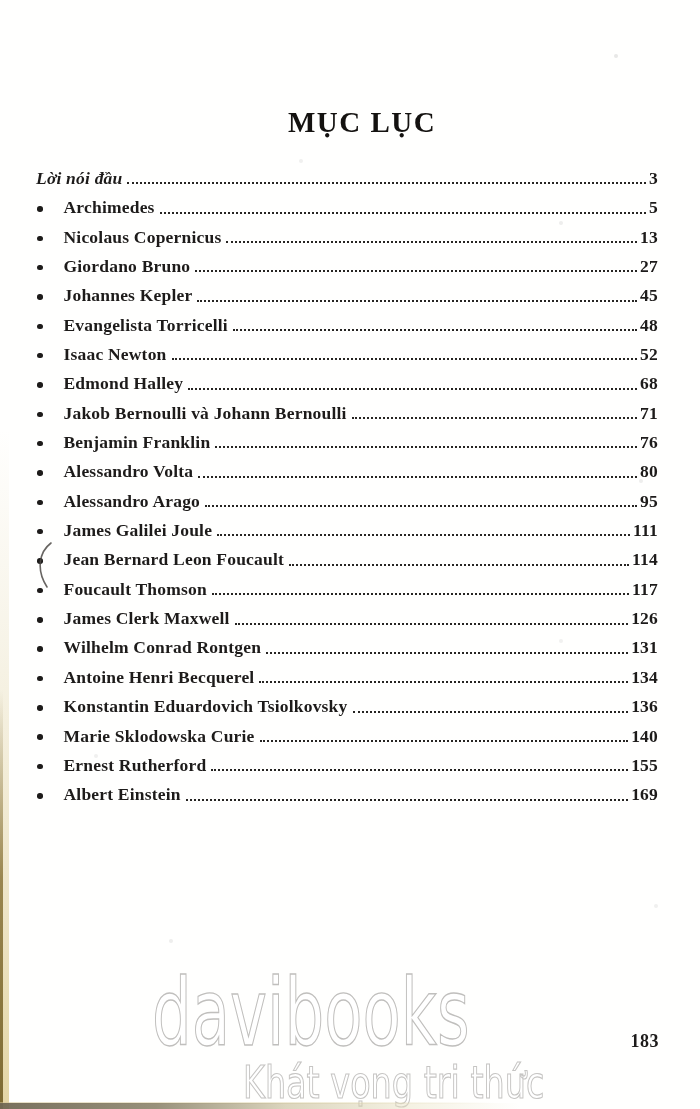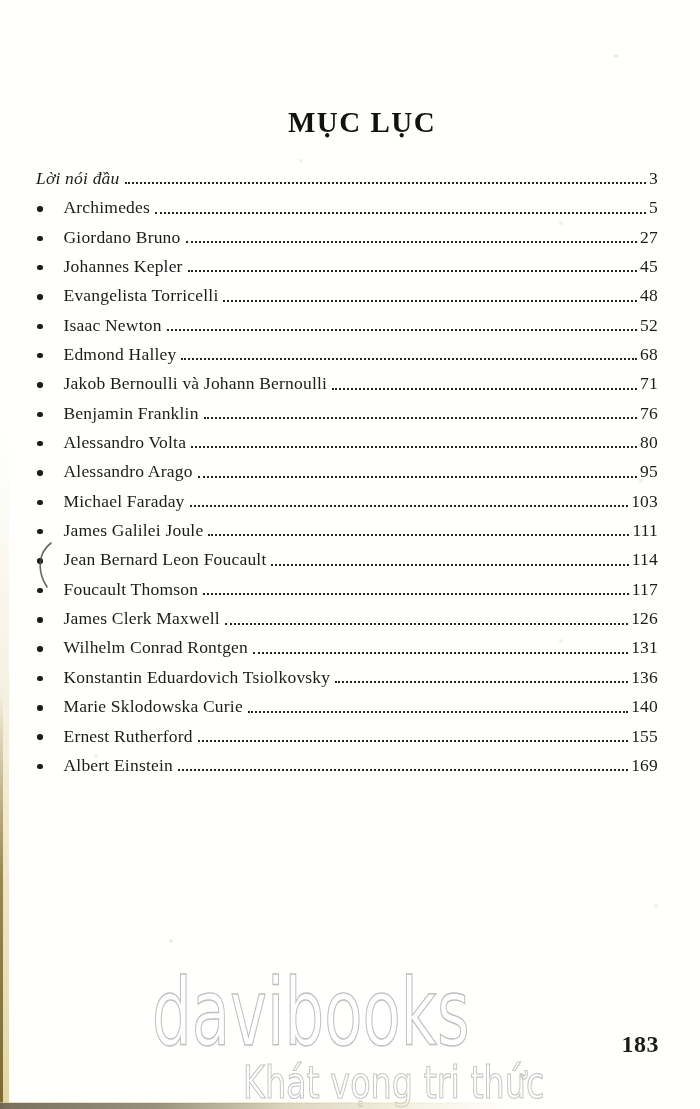--- a/index.html
+++ b/index.html
@@ -35,20 +35,21 @@
     right: 42px;
   }
   .row {
     display: flex;
     align-items: flex-end;
     height: 29.35px;
     box-sizing: border-box;
     padding-bottom: 4px;
     font-size: 17.5px;
     letter-spacing: 0.2px;
+    font-weight: bold;
   }
   .row .bullet {
     width: 5.5px;
     height: 5.5px;
     border-radius: 50%;
     background: #1d1b1a;
     margin: 0 21px 5px 1px;
     flex: 0 0 auto;
   }
   .row .label {
@@ -107,21 +108,21 @@
     transform: scale(0.76, 1);
     transform-origin: left top;
     white-space: nowrap;
   }
 
   
   .folio {
     position: absolute;
     right: 41px;
     top: 1031px;
-    font-size: 24px;
+    font-size: 18px;
     font-weight: 600;
     letter-spacing: 0.5px;
   }
 
   
   .left-edge {
     position: absolute;
     left: 0; top: 430px; bottom: 0;
     width: 9px;
     background: linear-gradient(to bottom,
@@ -191,20 +192,26 @@
     </div>
     <div id="toc-entries">
         <div class="row">
           <span class="bullet"></span>
           <span class="label">Archimedes</span>
           <span class="dots"></span>
           <span class="pagenum">5</span>
         </div>
         <div class="row">
           <span class="bullet"></span>
+          <span class="label">Nicolaus Copernicus</span>
+          <span class="dots"></span>
+          <span class="pagenum">13</span>
+        </div>
+        <div class="row">
+          <span class="bullet"></span>
           <span class="label">Giordano Bruno</span>
           <span class="dots"></span>
           <span class="pagenum">27</span>
         </div>
         <div class="row">
           <span class="bullet"></span>
           <span class="label">Johannes Kepler</span>
           <span class="dots"></span>
           <span class="pagenum">45</span>
         </div>
@@ -245,26 +252,20 @@
           <span class="pagenum">80</span>
         </div>
         <div class="row">
           <span class="bullet"></span>
           <span class="label">Alessandro Arago</span>
           <span class="dots"></span>
           <span class="pagenum">95</span>
         </div>
         <div class="row">
           <span class="bullet"></span>
-          <span class="label">Michael Faraday</span>
-          <span class="dots"></span>
-          <span class="pagenum">103</span>
-        </div>
-        <div class="row">
-          <span class="bullet"></span>
           <span class="label">James Galilei Joule</span>
           <span class="dots"></span>
           <span class="pagenum">111</span>
         </div>
         <div class="row">
           <span class="bullet"></span>
           <span class="label">Jean Bernard Leon Foucault</span>
           <span class="dots"></span>
           <span class="pagenum">114</span>
         </div>
@@ -278,20 +279,26 @@
           <span class="bullet"></span>
           <span class="label">James Clerk Maxwell</span>
           <span class="dots"></span>
           <span class="pagenum">126</span>
         </div>
         <div class="row">
           <span class="bullet"></span>
           <span class="label">Wilhelm Conrad Rontgen</span>
           <span class="dots"></span>
           <span class="pagenum">131</span>
+        </div>
+        <div class="row">
+          <span class="bullet"></span>
+          <span class="label">Antoine Henri Becquerel</span>
+          <span class="dots"></span>
+          <span class="pagenum">134</span>
         </div>
         <div class="row">
           <span class="bullet"></span>
           <span class="label">Konstantin Eduardovich Tsiolkovsky</span>
           <span class="dots"></span>
           <span class="pagenum">136</span>
         </div>
         <div class="row">
           <span class="bullet"></span>
           <span class="label">Marie Sklodowska Curie</span>

